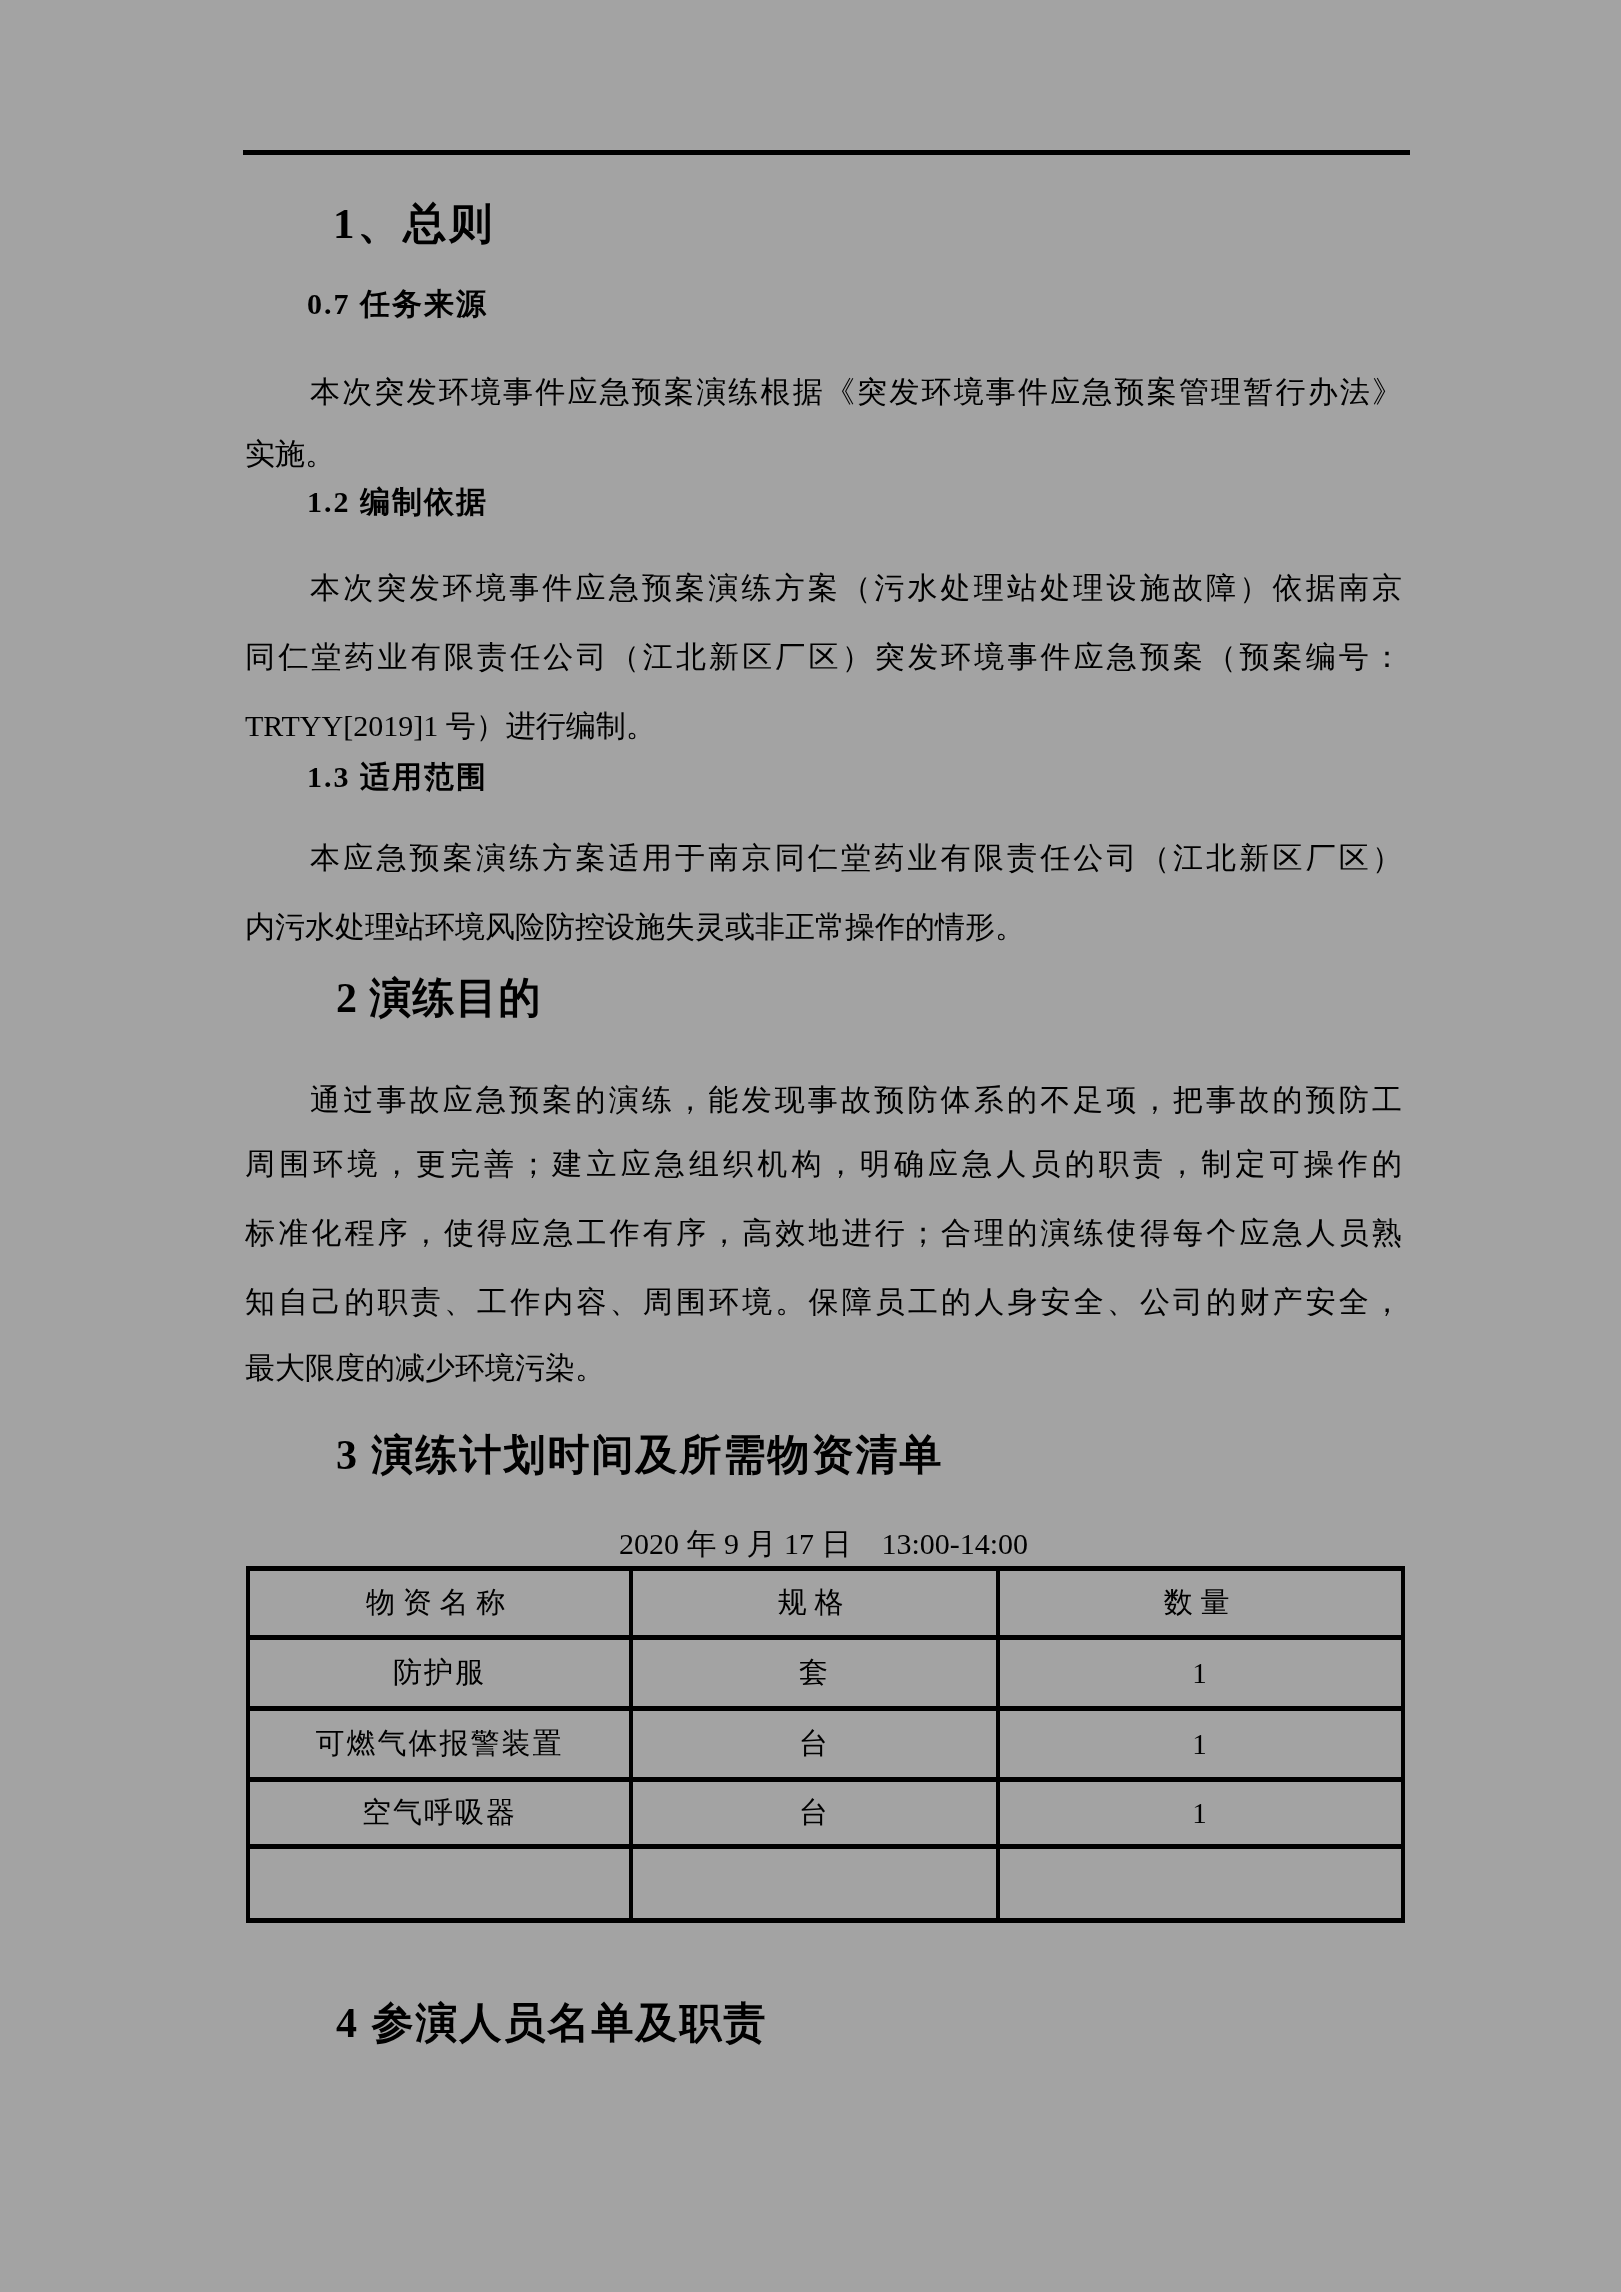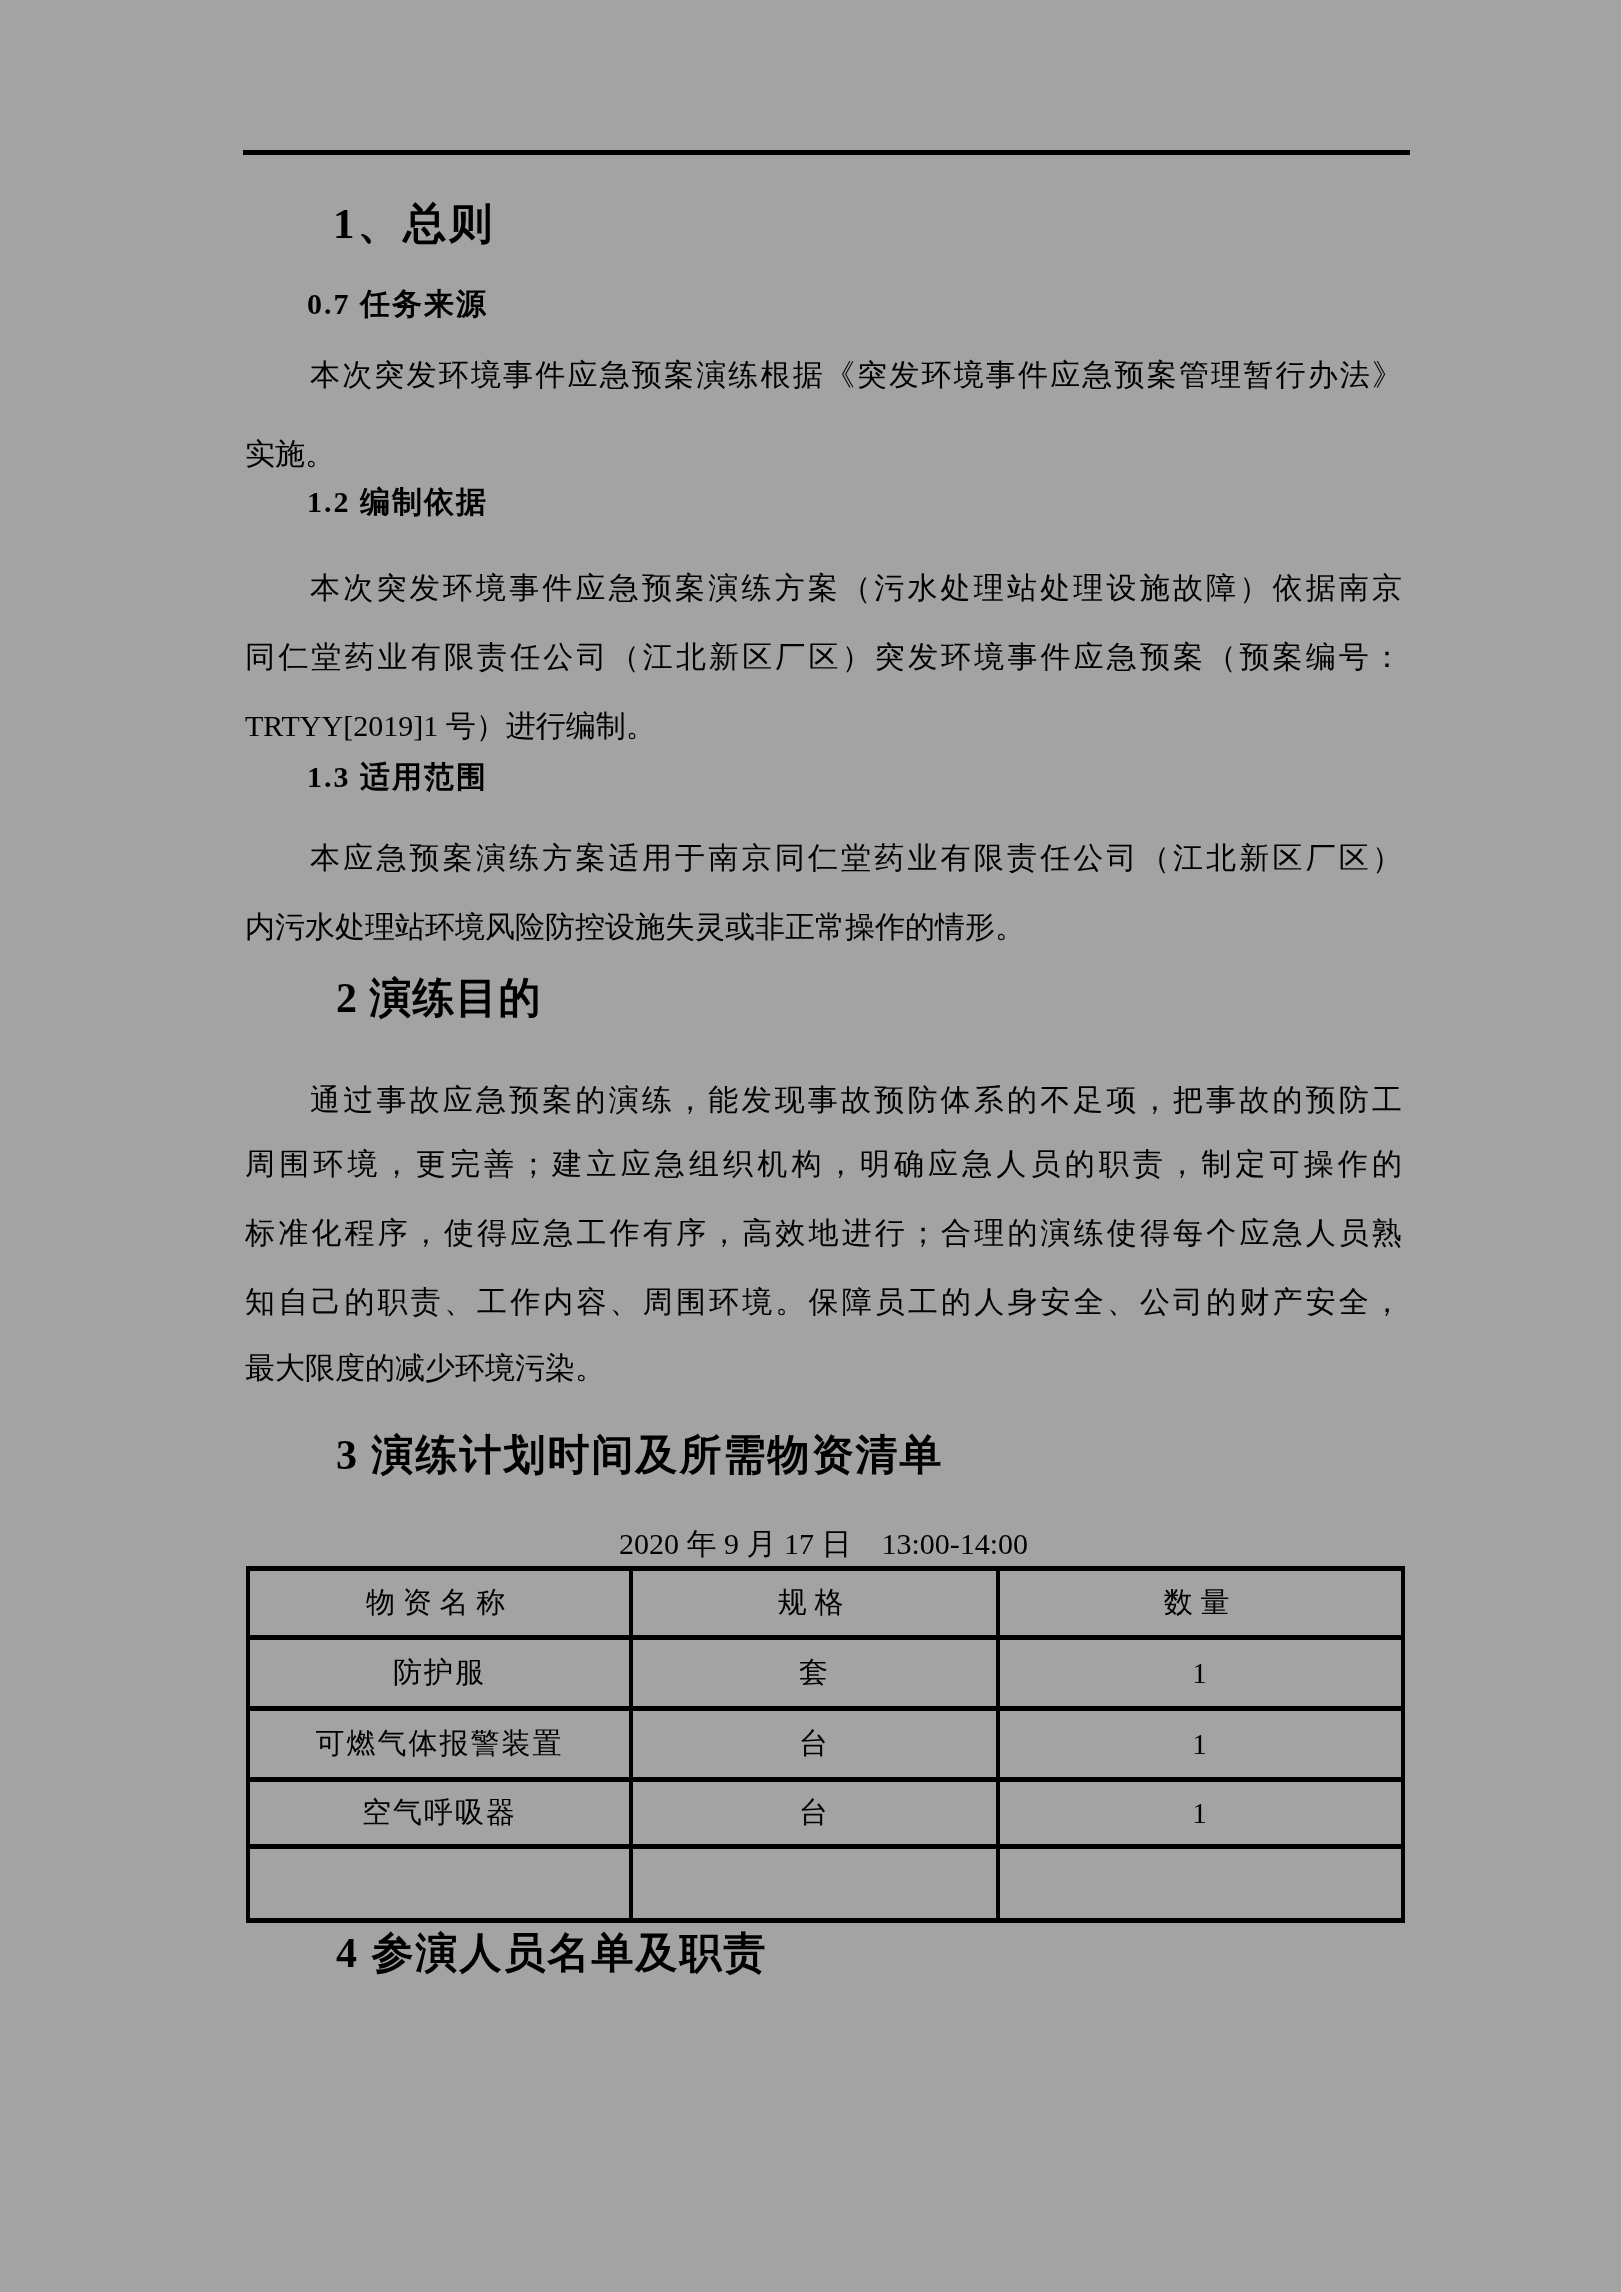--- a/index.html
+++ b/index.html
@@ -28,21 +28,21 @@
     position: absolute;
     font-size: 42px;
     font-weight: bold;
     line-height: 53px;
     white-space: nowrap;
     letter-spacing: 1px;
   }
   .h1-main { left: 333px; top: 197px; font-size: 43px; letter-spacing: 2.9px; }
   .h2-goal { left: 336px; top: 972px; }
   .h3-plan { left: 336px; top: 1429px; letter-spacing: 2px; }
-  .h4-staff { left: 336px; top: 1927px; letter-spacing: 2px; }
+  .h4-staff { left: 336px; top: 1997px; letter-spacing: 2px; }
   .h-sub {
     position: absolute;
     left: 307px;
     font-size: 30px;
     font-weight: bold;
     line-height: 39px;
     white-space: nowrap;
     letter-spacing: 2px;
   }
   .line {
@@ -92,21 +92,21 @@
 <body>
 
 <div class="page">
 
   <div class="header-rule"></div>
 
   <div class="h-big h1-main">1、总则</div>
 
   <div class="h-sub" style="top:284px">0.7 任务来源</div>
 
-  <div class="line fill indent" style="top:355px">本次突发环境事件应急预案演练根据《突发环境事件应急预案管理暂行办法》</div>
+  <div class="line fill indent" style="top:372px">本次突发环境事件应急预案演练根据《突发环境事件应急预案管理暂行办法》</div>
   <div class="line last" style="top:434px">实施。</div>
 
   <div class="h-sub" style="top:482px">1.2 编制依据</div>
 
   <div class="line fill indent" style="top:568px">本次突发环境事件应急预案演练方案（污水处理站处理设施故障）依据南京</div>
   <div class="line fill" style="top:637px">同仁堂药业有限责任公司（江北新区厂区）突发环境事件应急预案（预案编号：</div>
   <div class="line last" style="top:706px">TRTYY[2019]1 号）进行编制。</div>
 
   <div class="h-sub" style="top:757px">1.3 适用范围</div>
 

